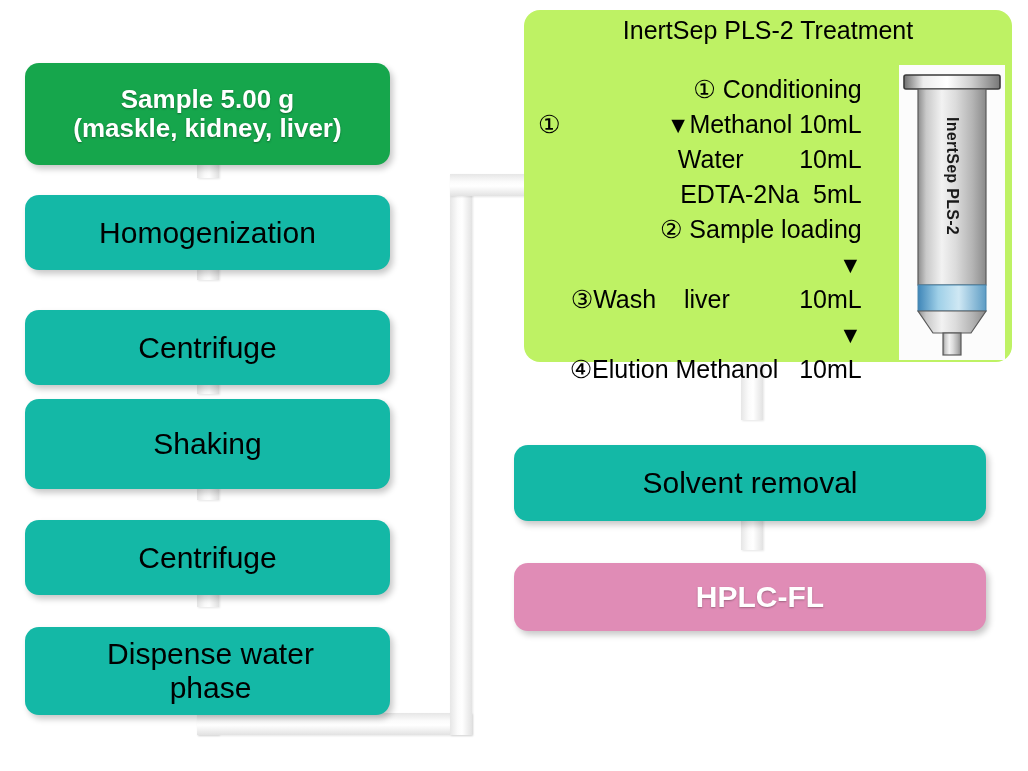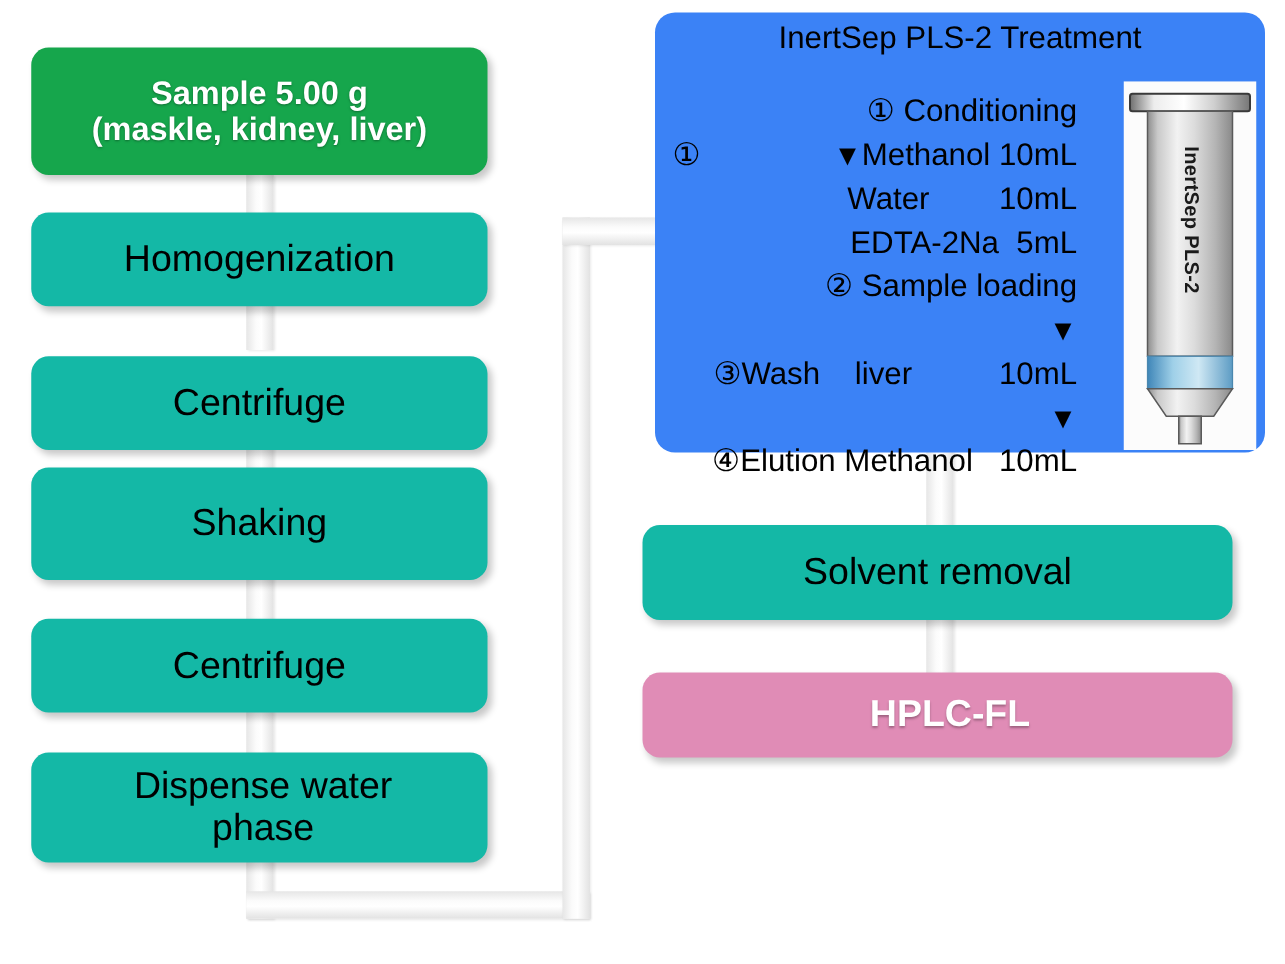--- a/index.html
+++ b/index.html
@@ -32,20 +32,21 @@
     border-radius: 14px;
     display: flex;
     align-items: center;
     justify-content: center;
     text-align: right;
     line-height: 1.12;
     box-shadow: 3px 4px 6px rgba(0,0,0,0.22);
     z-index: 3;
     box-sizing: border-box;
     padding: 2px 10px;
+    margin-top: 25px;
   }
   .box-green-dark {
     background: #16a64c;
     color: #ffffff;
     font-weight: bold;
     text-shadow: 0 1px 2px rgba(0,0,0,0.35);
   }
   .box-green-light {
     background: #14b8a6;
     color: #000000;
@@ -53,21 +54,21 @@
   .box-pink {
     background: #e08cb6;
     color: #ffffff;
     font-weight: bold;
     text-shadow: 0 1px 2px rgba(0,0,0,0.30);
   }
 
   
   .panel {
     position: absolute;
-    background: #3b82f6;
+    background: #bef264;
     border-radius: 16px;
     z-index: 2;
   }
   .panel-title {
     position: absolute;
     width: 100%;
     text-align: center;
     font-size: 25px;
     color: #000000;
     top: 6px;

